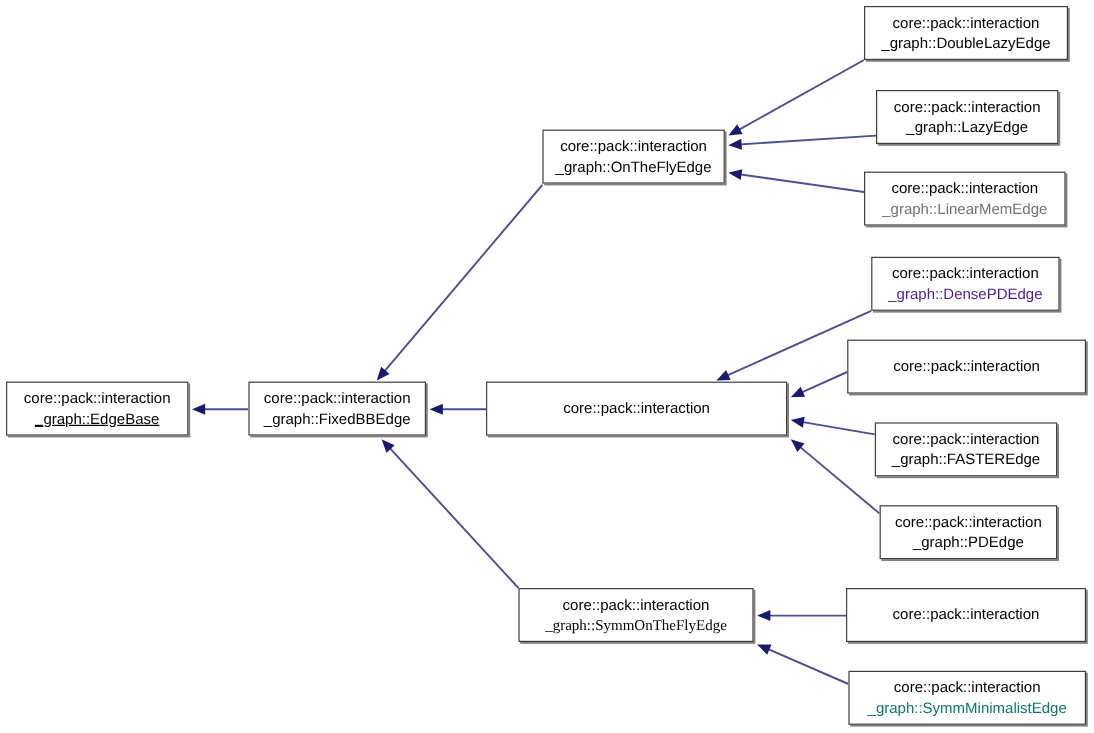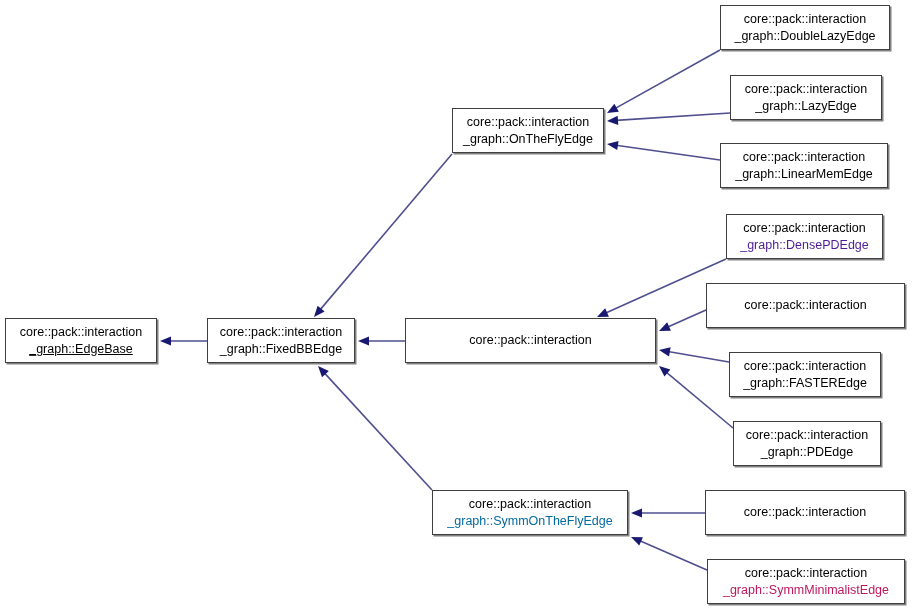--- a/index.html
+++ b/index.html
@@ -120,21 +120,21 @@
       <div class="uml-node" style="left: 720px; top: 5px; width: 170px; height: 45px; border-color: rgb(63, 63, 63); background: rgb(255, 255, 255); box-shadow: rgb(128, 128, 128) 1.5px 1.5px 0px 0px;">
         <div class="uml-line" style="color: rgb(0, 0, 0);">core::pack::interaction</div>
         <div class="uml-line" style="color: rgb(0, 0, 0);">_graph::DoubleLazyEdge</div>
       </div>
       <div class="uml-node" style="left: 730px; top: 75px; width: 152px; height: 45px; border-color: rgb(63, 63, 63); background: rgb(255, 255, 255); box-shadow: rgb(128, 128, 128) 1.5px 1.5px 0px 0px;">
         <div class="uml-line" style="color: rgb(0, 0, 0);">core::pack::interaction</div>
         <div class="uml-line" style="color: rgb(0, 0, 0);">_graph::LazyEdge</div>
       </div>
       <div class="uml-node" style="left: 720px; top: 143px; width: 168px; height: 45px; border-color: rgb(63, 63, 63); background: rgb(255, 255, 255); box-shadow: rgb(128, 128, 128) 1.5px 1.5px 0px 0px;">
         <div class="uml-line" style="color: rgb(0, 0, 0);">core::pack::interaction</div>
-        <div class="uml-line" style="color: #000000;">_graph::LinearMemEdge</div>
+        <div class="uml-line" style="color: #737373;">_graph::LinearMemEdge</div>
       </div>
       <div class="uml-node" style="left: 405px; top: 318px; width: 251px; height: 45px; border-color: rgb(63, 63, 63); background: rgb(255, 255, 255); box-shadow: rgb(128, 128, 128) 1.5px 1.5px 0px 0px;">
         <div class="uml-line" style="color: rgb(0, 0, 0);">core::pack::interaction</div>
       </div>
       <div class="uml-node" style="left: 726px; top: 214px; width: 157px; height: 45px; border-color: rgb(63, 63, 63); background: rgb(255, 255, 255); box-shadow: rgb(128, 128, 128) 1.5px 1.5px 0px 0px;">
         <div class="uml-line" style="color: rgb(0, 0, 0);">core::pack::interaction</div>
         <div class="uml-line" style="color: #4c1d95;">_graph::DensePDEdge</div>
       </div>
       <div class="uml-node" style="left: 706px; top: 283px; width: 199px; height: 45px; border-color: rgb(63, 63, 63); background: rgb(255, 255, 255); box-shadow: rgb(128, 128, 128) 1.5px 1.5px 0px 0px;">
         <div class="uml-line" style="color: rgb(0, 0, 0);">core::pack::interaction</div>
@@ -142,24 +142,24 @@
       <div class="uml-node" style="left: 729px; top: 352px; width: 152px; height: 45px; border-color: rgb(63, 63, 63); background: rgb(255, 255, 255); box-shadow: rgb(128, 128, 128) 1.5px 1.5px 0px 0px;">
         <div class="uml-line" style="color: rgb(0, 0, 0);">core::pack::interaction</div>
         <div class="uml-line" style="color: rgb(0, 0, 0);">_graph::FASTEREdge</div>
       </div>
       <div class="uml-node" style="left: 733px; top: 421px; width: 148px; height: 45px; border-color: rgb(63, 63, 63); background: rgb(255, 255, 255); box-shadow: rgb(128, 128, 128) 1.5px 1.5px 0px 0px;">
         <div class="uml-line" style="color: rgb(0, 0, 0);">core::pack::interaction</div>
         <div class="uml-line" style="color: rgb(0, 0, 0);">_graph::PDEdge</div>
       </div>
       <div class="uml-node" style="left: 432px; top: 490px; width: 196px; height: 45px; border-color: rgb(63, 63, 63); background: rgb(255, 255, 255); box-shadow: rgb(128, 128, 128) 1.5px 1.5px 0px 0px;">
         <div class="uml-line" style="color: rgb(0, 0, 0);">core::pack::interaction</div>
-        <div class="uml-line" style="color: #0369a1;">_graph::SymmOnTheFlyEdge</div>
+        <div class="uml-line" style="color: #000000; font-family: Liberation Serif, serif;">_graph::SymmOnTheFlyEdge</div>
       </div>
       <div class="uml-node" style="left: 705px; top: 490px; width: 200px; height: 45px; border-color: rgb(63, 63, 63); background: rgb(255, 255, 255); box-shadow: rgb(128, 128, 128) 1.5px 1.5px 0px 0px;">
         <div class="uml-line" style="color: rgb(0, 0, 0);">core::pack::interaction</div>
       </div>
       <div class="uml-node" style="left: 707px; top: 559px; width: 198px; height: 45px; border-color: rgb(63, 63, 63); background: rgb(255, 255, 255); box-shadow: rgb(128, 128, 128) 1.5px 1.5px 0px 0px;">
         <div class="uml-line" style="color: rgb(0, 0, 0);">core::pack::interaction</div>
-        <div class="uml-line" style="color: #be185d;">_graph::SymmMinimalistEdge</div>
+        <div class="uml-line" style="color: #0f766e;">_graph::SymmMinimalistEdge</div>
       </div>
     </div>
 
 </div>
 
 </body></html>

